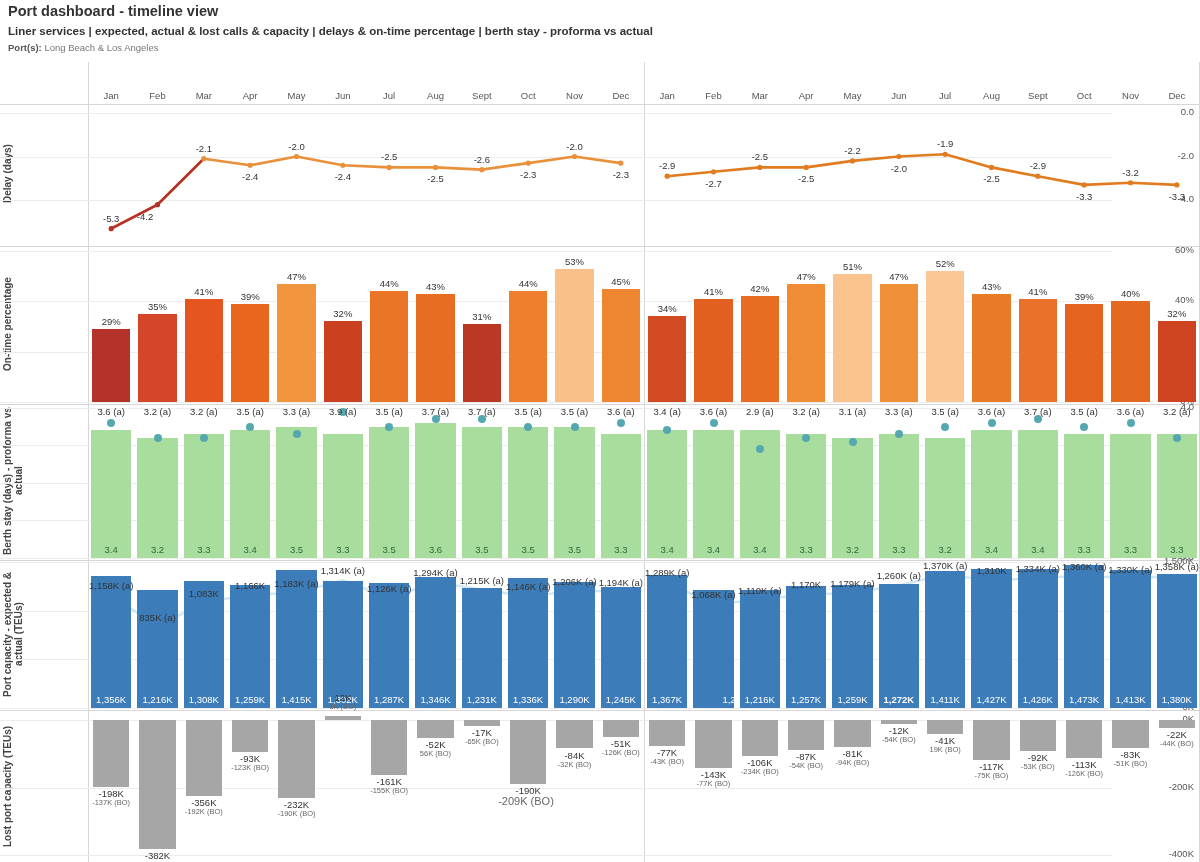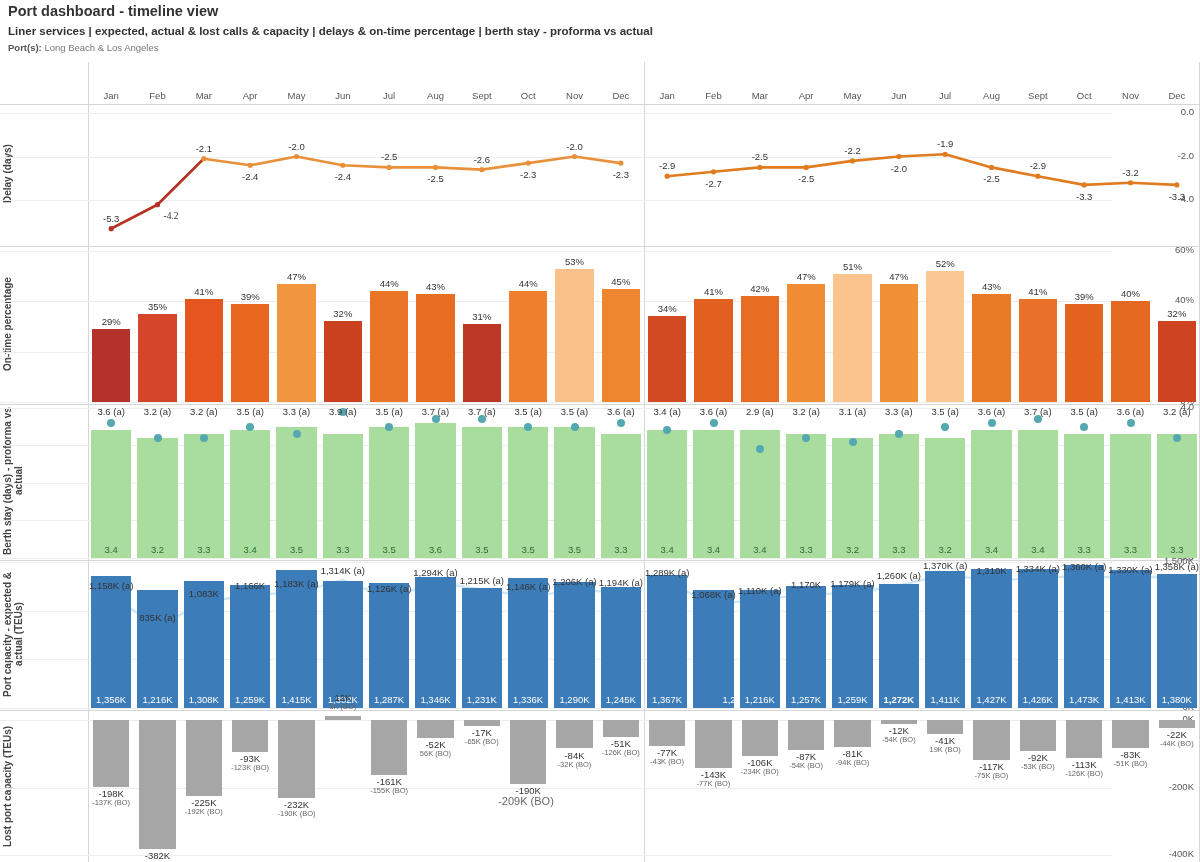--- a/index.html
+++ b/index.html
@@ -147,21 +147,21 @@
       <circle cx="852.5" cy="160.875" r="2.6" fill="#e07b1f"></circle>
       <circle cx="898.8333333333334" cy="156.5" r="2.6" fill="#e07b1f"></circle>
       <circle cx="945.1666666666666" cy="154.3125" r="2.6" fill="#e07b1f"></circle>
       <circle cx="991.5" cy="167.4375" r="2.6" fill="#e07b1f"></circle>
       <circle cx="1037.8333333333335" cy="176.1875" r="2.6" fill="#e07b1f"></circle>
       <circle cx="1084.1666666666667" cy="184.9375" r="2.6" fill="#e07b1f"></circle>
       <circle cx="1130.5000000000002" cy="182.75" r="2.6" fill="#e07b1f"></circle>
       <circle cx="1176.8333333333335" cy="184.9375" r="2.6" fill="#e07b1f"></circle>
     </svg>
     <div class="barlabel" style="left: 88.1667px; width: 46px; top: 212.688px;">-5.3</div>
-    <div class="barlabel" style="left: 148px; width: 46px; top: 210.625px; font-family: Liberation Serif, serif;">-4.2</div>
+    <div class="barlabel" style="left: 122px; width: 46px; top: 210.625px;">-4.2</div>
     <div class="barlabel" style="left: 180.833px; width: 46px; top: 142.688px;">-2.1</div>
     <div class="barlabel" style="left: 227.167px; width: 46px; top: 171.25px;">-2.4</div>
     <div class="barlabel" style="left: 273.5px; width: 46px; top: 140.5px;">-2.0</div>
     <div class="barlabel" style="left: 319.833px; width: 46px; top: 171.25px;">-2.4</div>
     <div class="barlabel" style="left: 366.167px; width: 46px; top: 151.438px;">-2.5</div>
     <div class="barlabel" style="left: 412.5px; width: 46px; top: 173.438px;">-2.5</div>
     <div class="barlabel" style="left: 458.833px; width: 46px; top: 153.625px;">-2.6</div>
     <div class="barlabel" style="left: 505.167px; width: 46px; top: 169.062px;">-2.3</div>
     <div class="barlabel" style="left: 551.5px; width: 46px; top: 140.5px;">-2.0</div>
     <div class="barlabel" style="left: 597.833px; width: 46px; top: 169.062px;">-2.3</div>
@@ -397,21 +397,21 @@
     <div class="bar" style="left: 1156.67px; width: 40.3333px; top: 573.632px; height: 134.368px; background: rgb(60, 124, 184); bottom: auto;"></div>
     <div class="barlabel" style="left: 1153.83px; width: 46px; top: 694px; color: rgb(255, 255, 255);">1,380K</div>
     <div class="barlabel" style="left: 1148.83px; width: 56px; top: 560.774px;">1,358K (a)</div>
     <div class="bar" style="left: 93px; width: 36.3333px; top: 720.133px; height: 66.88px; background: rgb(166, 166, 166); bottom: auto;"></div>
     <div class="barlabel" style="left: 85.1667px; width: 52px; top: 788.013px;">-198K</div>
     <div class="barlabel" style="left: 83.1667px; width: 56px; top: 798.013px; font-size: 7.5px; color: rgb(102, 102, 102);">-137K (BO)</div>
     <div class="bar" style="left: 139.333px; width: 36.3333px; top: 720.133px; height: 129.031px; background: rgb(166, 166, 166); bottom: auto;"></div>
     <div class="barlabel" style="left: 131.5px; width: 52px; top: 850.164px;">-382K</div>
     <div class="barlabel" style="left: 129.5px; width: 56px; top: 860.164px; font-size: 7.5px; color: rgb(102, 102, 102);">-508K (BO)</div>
     <div class="bar" style="left: 185.667px; width: 36.3333px; top: 720.133px; height: 76px; background: rgb(166, 166, 166); bottom: auto;"></div>
-    <div class="barlabel" style="left: 177.833px; width: 52px; top: 797.133px;">-225K</div>
+    <div class="barlabel" style="left: 177.833px; width: 52px; top: 797.133px;">-356K</div>
     <div class="barlabel" style="left: 175.833px; width: 56px; top: 807.133px; font-size: 7.5px; color: rgb(102, 102, 102);">-192K (BO)</div>
     <div class="bar" style="left: 232px; width: 36.3333px; top: 720.133px; height: 31.4133px; background: rgb(166, 166, 166); bottom: auto;"></div>
     <div class="barlabel" style="left: 224.167px; width: 52px; top: 752.547px;">-93K</div>
     <div class="barlabel" style="left: 222.167px; width: 56px; top: 762.547px; font-size: 7.5px; color: rgb(102, 102, 102);">-123K (BO)</div>
     <div class="bar" style="left: 278.333px; width: 36.3333px; top: 720.133px; height: 78.3644px; background: rgb(166, 166, 166); bottom: auto;"></div>
     <div class="barlabel" style="left: 270.5px; width: 52px; top: 799.498px;">-232K</div>
     <div class="barlabel" style="left: 268.5px; width: 56px; top: 809.498px; font-size: 7.5px; color: rgb(102, 102, 102);">-190K (BO)</div>
     <div class="bar" style="left: 324.667px; width: 36.3333px; top: 716.08px; height: 4.05333px; background: rgb(166, 166, 166); bottom: auto;"></div>
     <div class="barlabel" style="left: 316.833px; width: 52px; top: 692.08px;">12K</div>
     <div class="barlabel" style="left: 314.833px; width: 56px; top: 702.08px; font-size: 7.5px; color: rgb(102, 102, 102);">3K (BO)</div>

